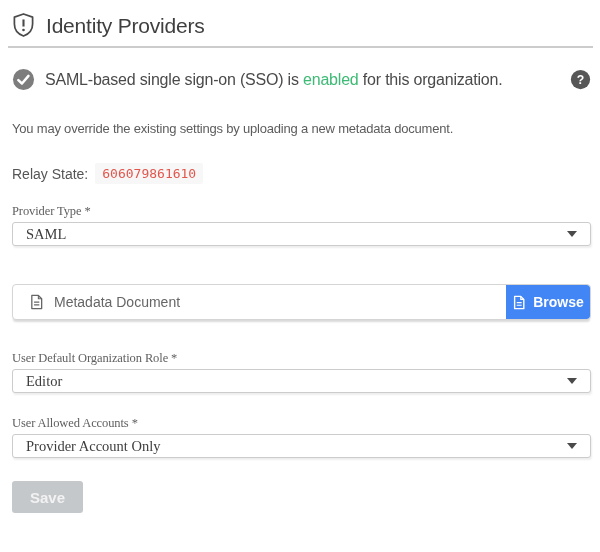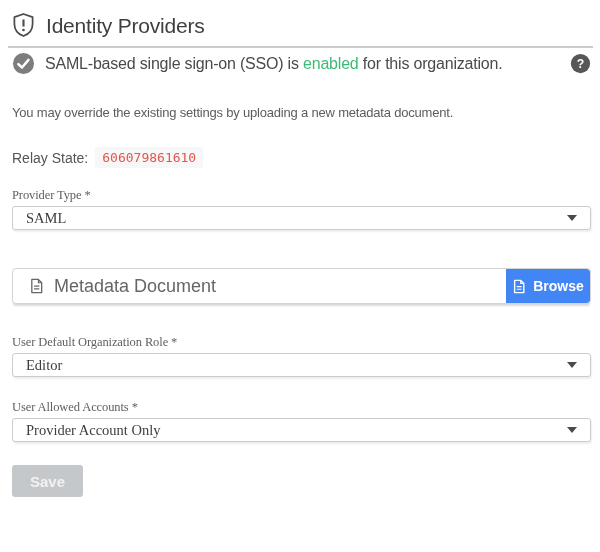--- a/index.html
+++ b/index.html
@@ -16,21 +16,21 @@
   .header .title {
     font-size: 21px; font-weight: 400; color: var(--c-title_text, #3f3f3f);
     letter-spacing: -0.2px;
   }
   .divider {
     margin: 8px -2px 0 -4px; height: 2px;
     background: var(--c-border_gray, #ccc);
   }
 
   
-  .status-row { display: flex; align-items: center; margin-top: 4px; text-align: right; }
+  .status-row { display: flex; align-items: center; margin-top: 20px; text-align: right; }
   .status-text {
     margin-left: 10px; font-size: 16px; letter-spacing: -0.2px;
     color: #4a4a4a;
   }
   .status-enabled { color: var(--c-enabled_green, #3dba75); }
   .help-icon { margin-left: auto; cursor: pointer; display: flex; }
 
   
   .note { margin-top: 30px; font-size: 13px; letter-spacing: -0.2px; color: #5c5c5c; }
 
@@ -65,21 +65,21 @@
 
   
   .file-row {
     margin-top: 38px; height: 36px;
     border: 1px solid #d5d5d5; border-radius: 4px;
     box-shadow: 0 3px 2px -1px rgba(0,0,0,0.15);
     display: flex; overflow: hidden; background: #fff;
   }
   .file-left {
     flex: 1; display: flex; align-items: center; gap: 10px;
-    padding-left: 16px; font-size: 18px; color: #666; cursor: pointer;
+    padding-left: 16px; font-size: 14px; color: #666; cursor: pointer;
   }
   .browse-btn {
     width: 84px; border: none;
     background: var(--c-browse_blue, #4285f4); color: #fff;
     font-family: inherit; font-size: 14px; font-weight: bold;
     display: flex; align-items: center; justify-content: center; gap: 7px;
     cursor: pointer; border-radius: 0 3px 3px 0;
   }
 
   

